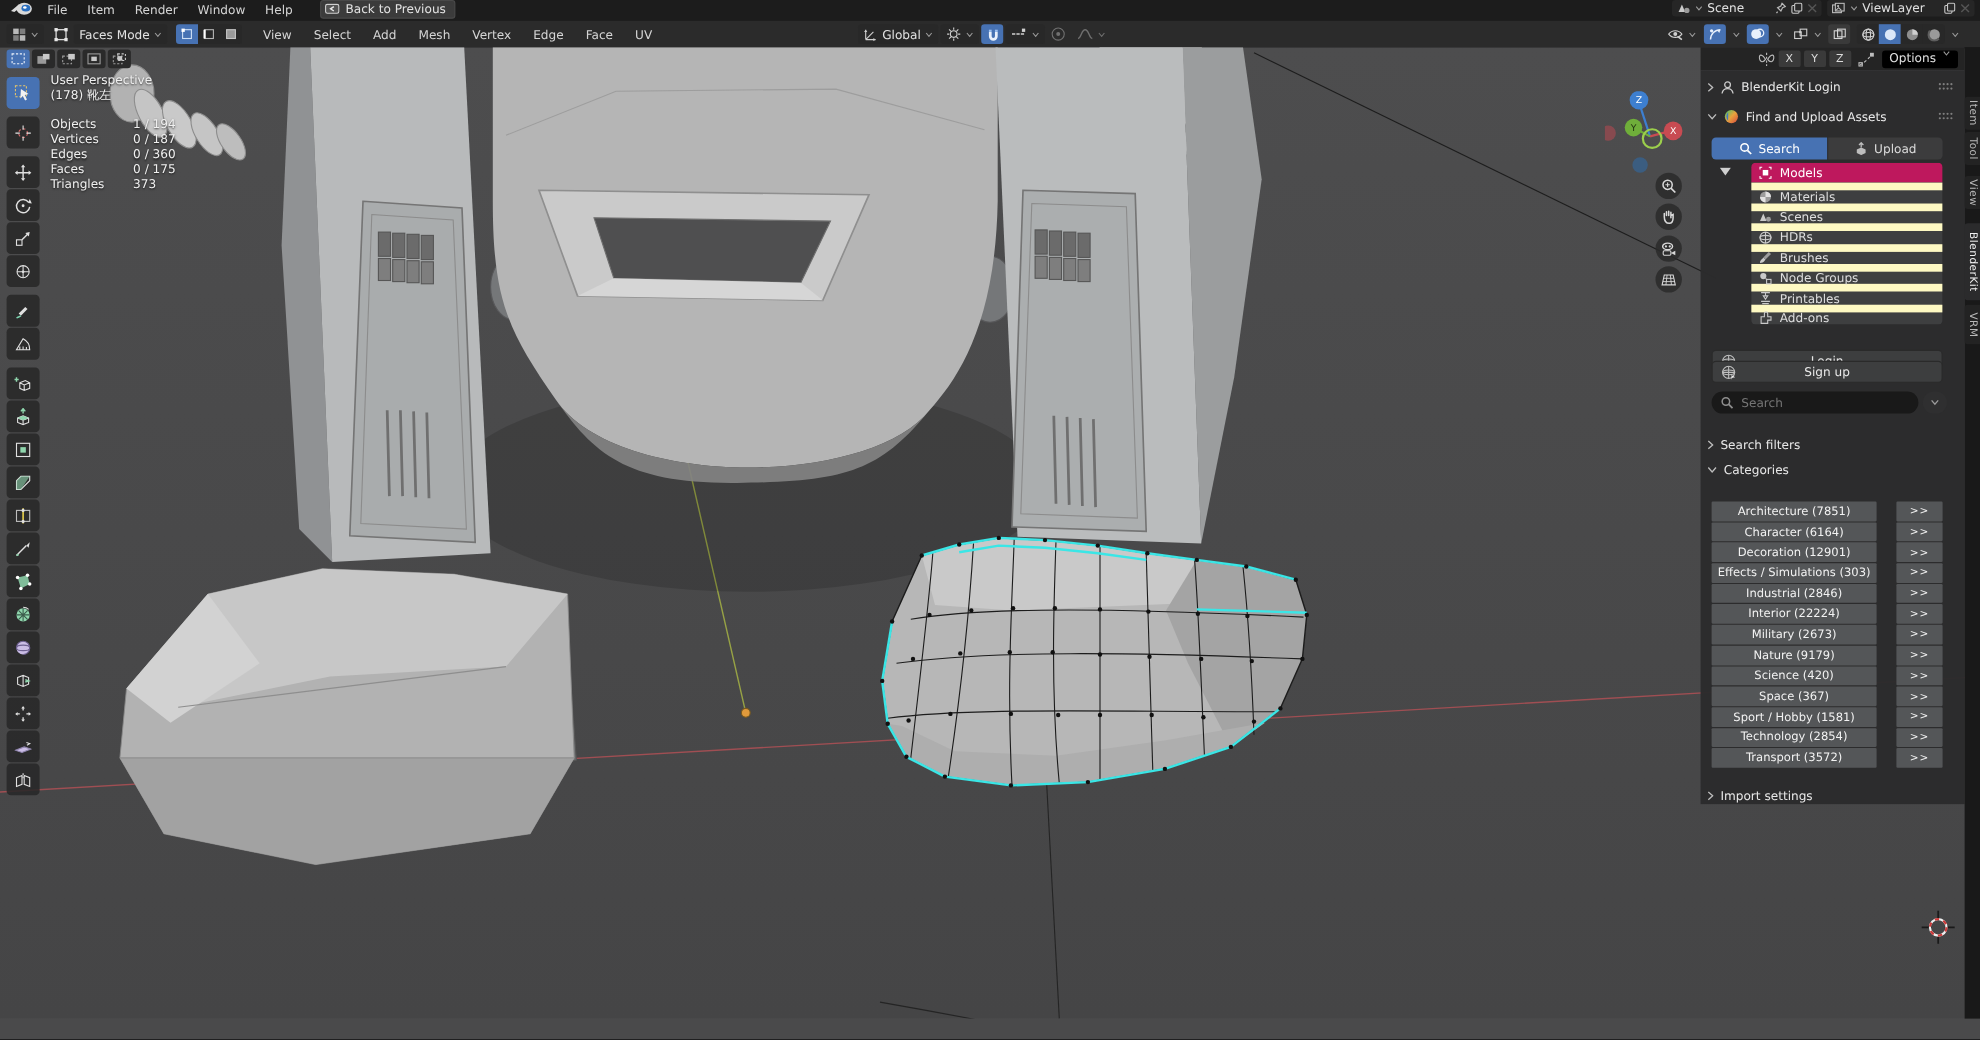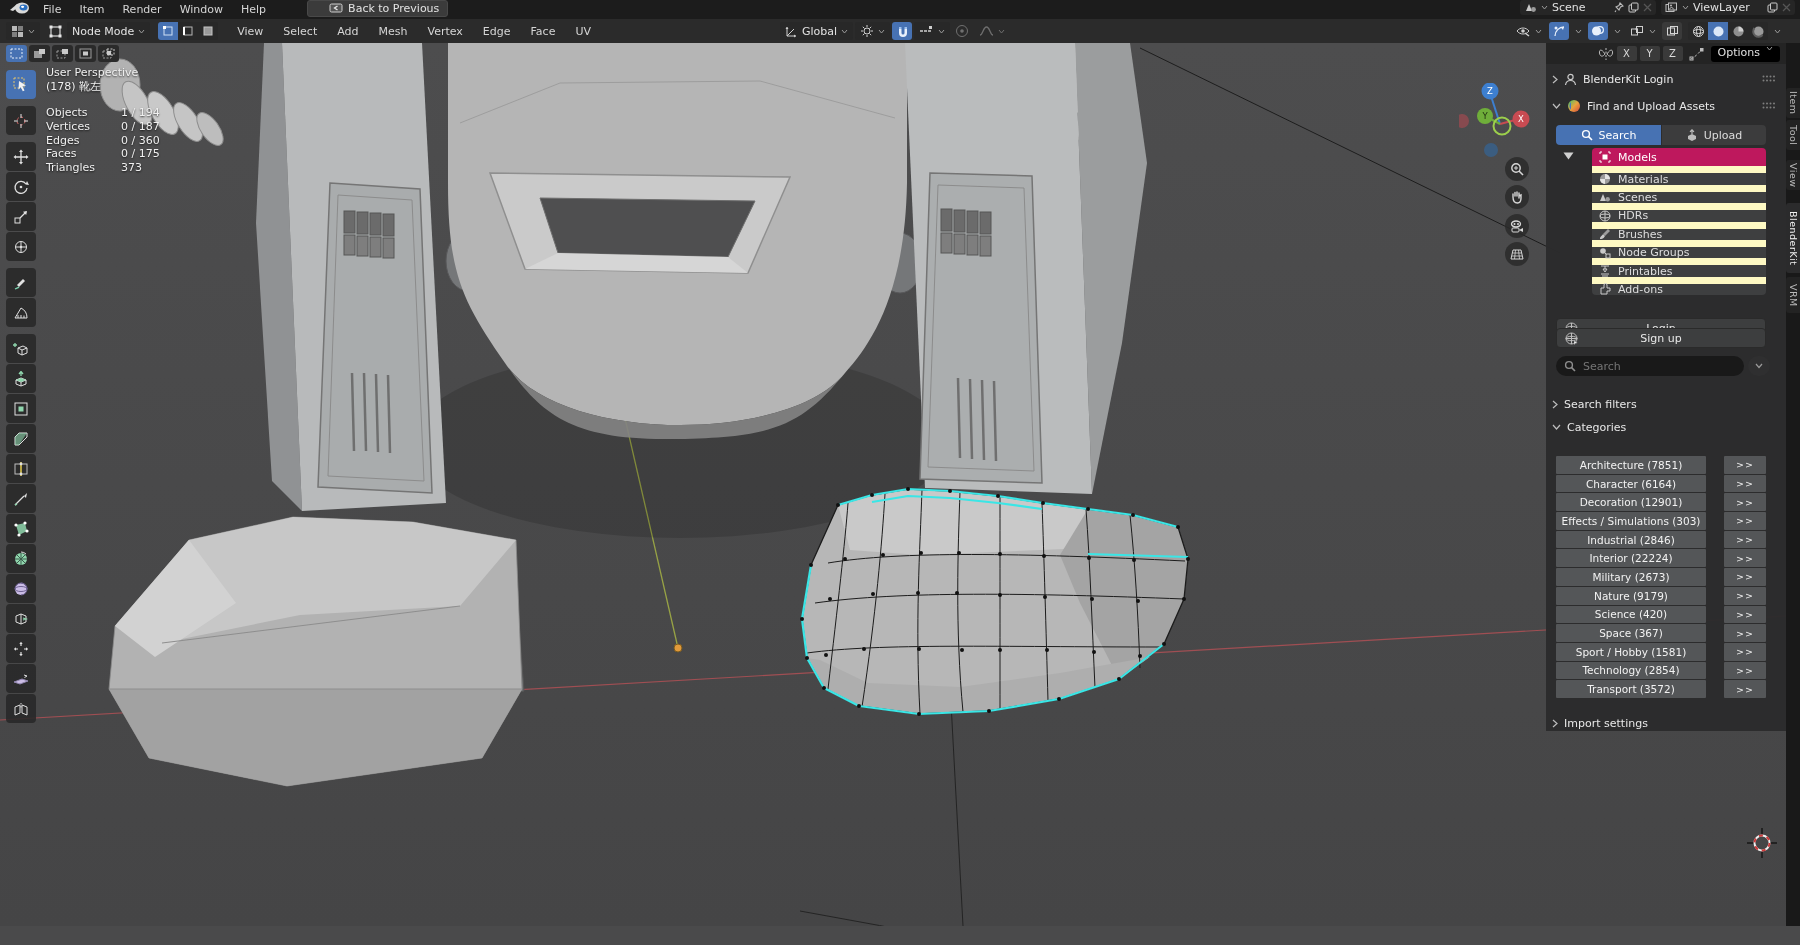--- a/index.html
+++ b/index.html
@@ -3,22 +3,22 @@
 <meta charset="utf-8">
 <style>
   html,body{margin:0;padding:0;background:#000}
   #app{position:relative;width:1800px;height:945px;overflow:hidden;background:#4a4a4b;
        font-family:"DejaVu Sans",sans-serif;font-size:11px;color:#d8d8d8}
   .abs{position:absolute}
   svg{display:block}
   
   #topbar{left:0;top:0;width:1800px;height:19px;background:#1c1c1c;display:flex;}
   .menu-item{padding:0 9px;color:#d5d5d5;cursor:default;line-height:19px}
-  .back-btn{margin-left:32px;height:15px;background:#3b3b3b;border:1px solid #494949;border-radius:3px;
-            display:flex;align-items:center;gap:5px;padding:0 8px 0 21px;color:#e3e3e3}
+  .back-btn{margin-left:16px;height:15px;background:#3b3b3b;border:1px solid #494949;border-radius:3px;
+            display:flex;align-items:center;gap:5px;padding:0 8px 0 3px;color:#e3e3e3}
   .id-widget{height:15px;background:#262626;border-radius:3px;display:flex;align-items:center;gap:4px;
              padding:0 4px;margin-right:5px;color:#e0e0e0}
   
   #toolheader{left:0;top:19px;width:1800px;height:24px;background:#2b2b2b;border-bottom:1px solid #1f1f1f}
   .th-group{position:absolute;top:0;height:24px;display:flex;align-items:center;gap:2px}
   .dd{height:18px;background:#282828;border-radius:3px;display:flex;align-items:center;gap:4px;padding:0 5px;color:#e2e2e2}
   .mini-btn{width:20px;height:18px;background:#282828;border-radius:3px;display:flex;align-items:center;justify-content:center}
   .mini-btn.on{background:#4772b3}
   .mini-btn.first{border-radius:3px 0 0 3px}.mini-btn.mid{border-radius:0}.mini-btn.last{border-radius:0 3px 3px 0}
   
@@ -157,21 +157,21 @@
           </svg>
       </div>
       <svg width="15" height="15" viewBox="0 0 15 15" style="margin:0 2px 0 6px">
           <rect x="3" y="3" width="9" height="9" fill="none" stroke="#d8d8d8" stroke-width="1.2"></rect>
           <rect x="1.5" y="1.5" width="3" height="3" fill="#e8e8e8"></rect>
           <rect x="10.5" y="1.5" width="3" height="3" fill="#e8e8e8"></rect>
           <rect x="1.5" y="10.5" width="3" height="3" fill="#e8e8e8"></rect>
           <rect x="10.5" y="10.5" width="3" height="3" fill="#e8e8e8"></rect>
         </svg>
       <div class="dd">
-        <span>Node Mode</span>
+        <span>Faces Mode</span>
         <svg width="7" height="5" viewBox="0 0 7 5">
             <path d="M1,1 L3.5,4 L6,1" fill="none" stroke="#9a9a9a"></path>
           </svg>
       </div>
       <div style="display:flex;margin-left:6px">
         <div class="mini-btn first on">
           <svg width="12" height="12" viewBox="0 0 12 12">
               <rect x="2" y="2" width="8" height="8" fill="none" stroke="#cfe0f5"></rect>
               <rect x="1" y="1" width="3" height="3" fill="#fff"></rect>
             </svg>

